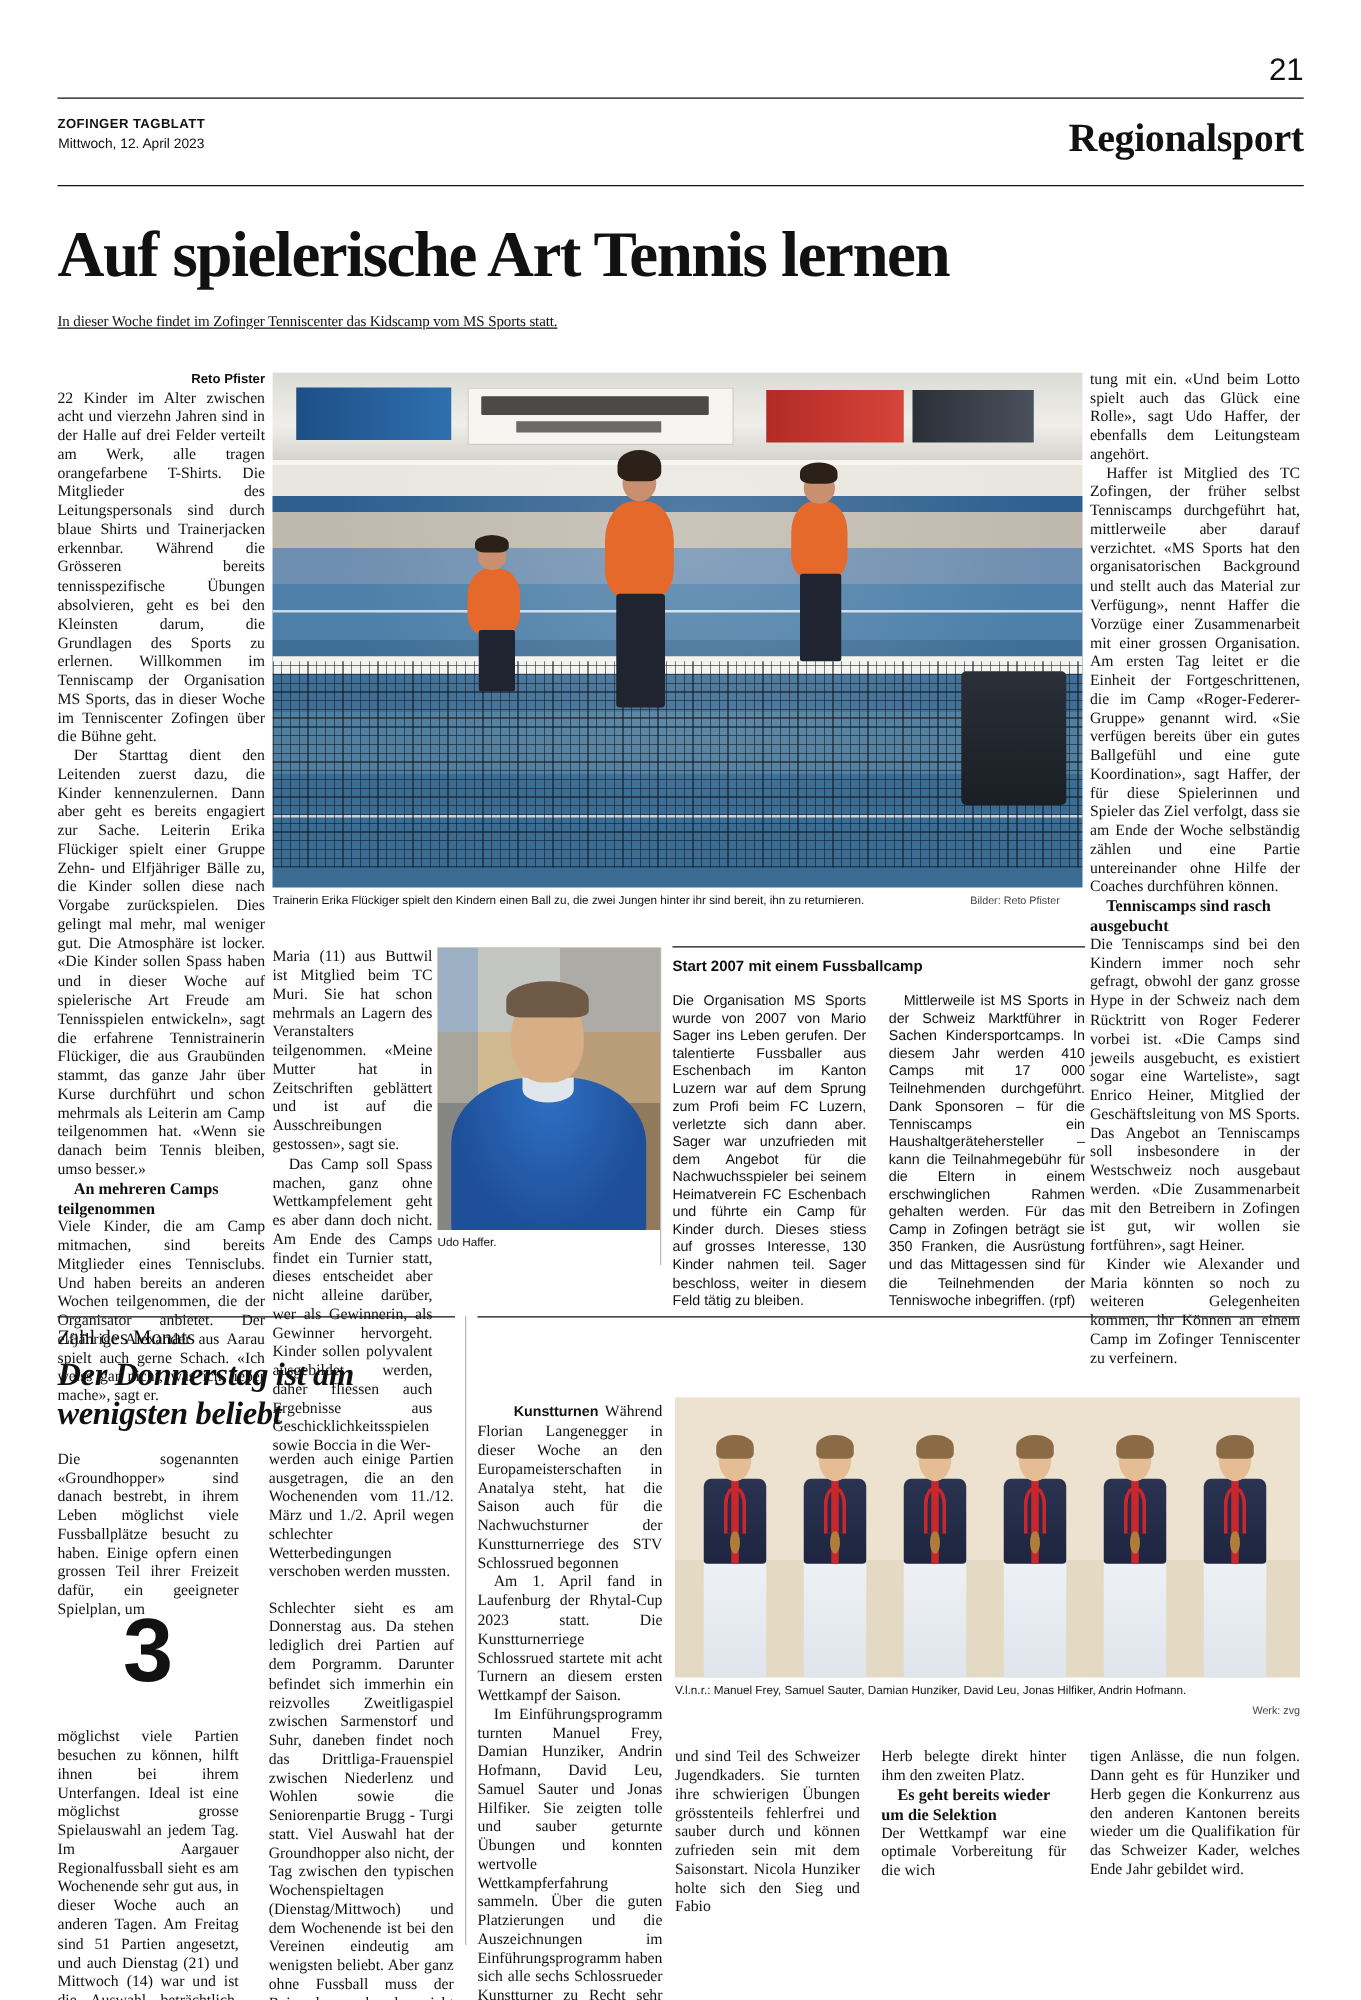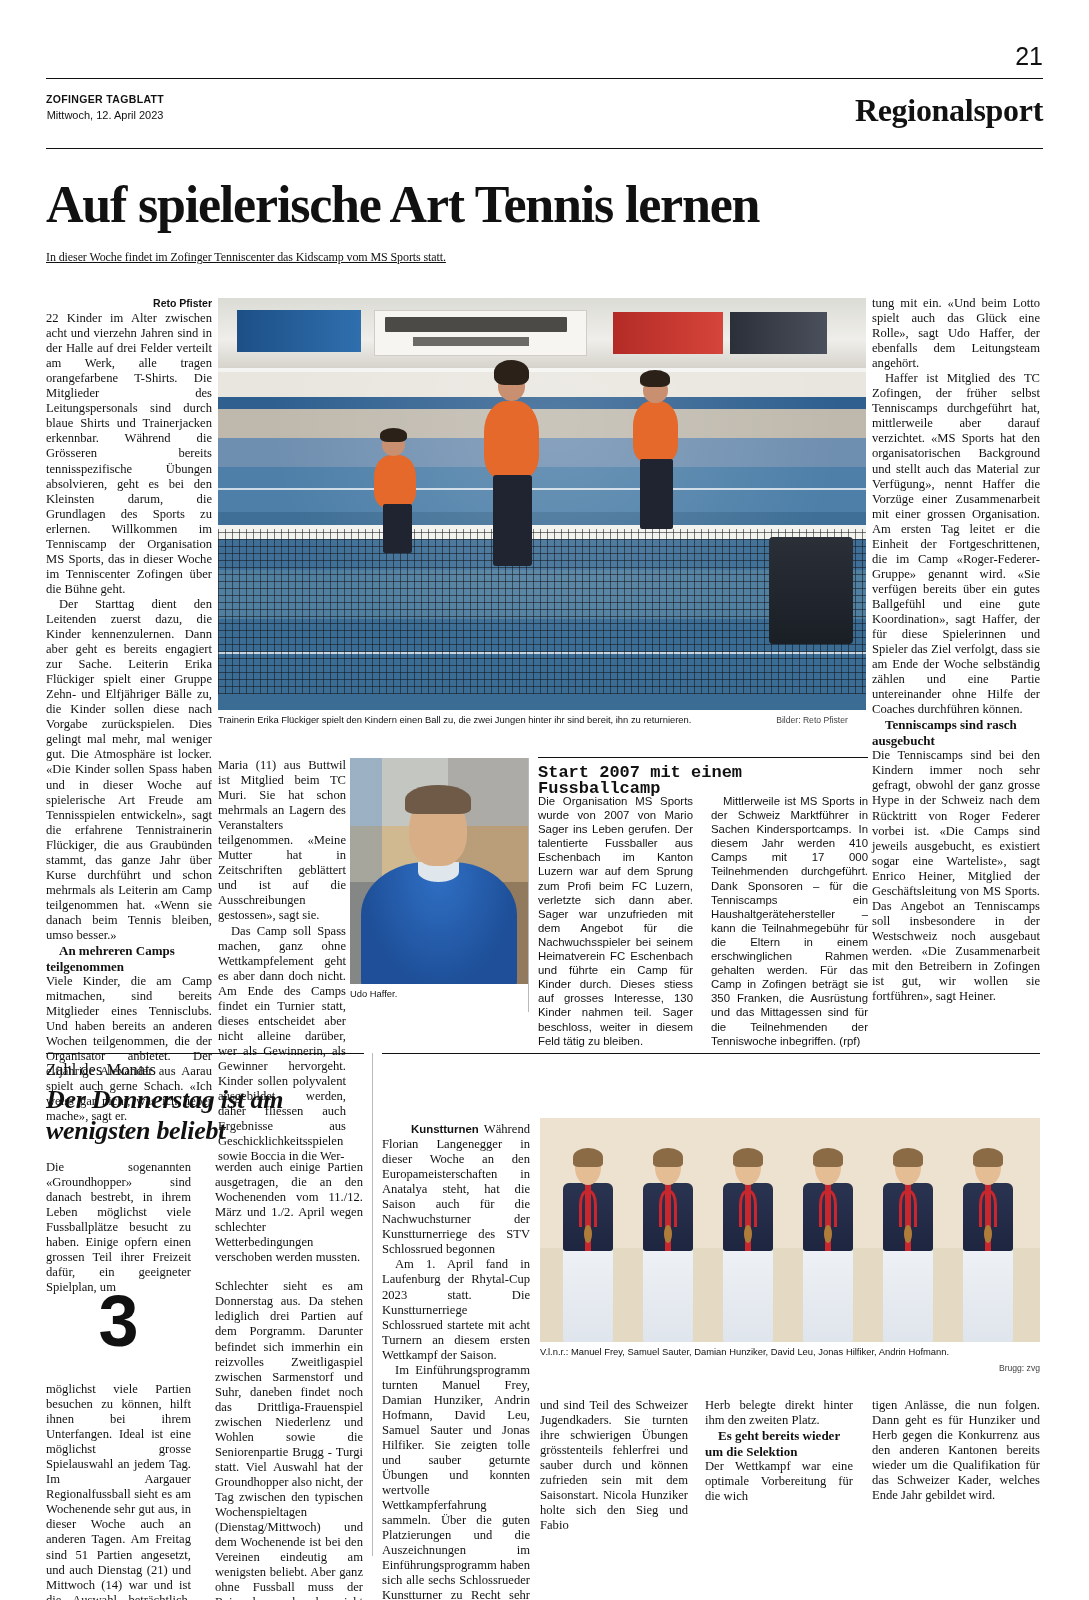--- a/index.html
+++ b/index.html
@@ -267,23 +267,23 @@
     background: transparent;
   }
 
   
   .box-rule-top {
     position: absolute;
     border-top: 1.4px solid #111;
   }
   .box-title {
     position: absolute;
-    font-family: Liberation Mono, monospace;
-    font-weight: bold;
-    font-size: 17px;
+    font-family: Liberation Sans, sans-serif;
+    font-weight: bold;
+    font-size: 12px;
     line-height: 16px;
   }
   .sans-col {
     position: absolute;
     font-family: "Liberation Sans", sans-serif;
     font-size: 11.4px;
     line-height: 14.1px;
     text-align: justify;
     hyphens: auto;
     -webkit-hyphens: auto;
@@ -415,20 +415,21 @@
   </div>
   <div class="sans-col" style="left:711px; top:794px; width:157px;">
     <p>Mittlerweile ist MS Sports in der Schweiz Marktführer in Sachen Kindersportcamps. In diesem Jahr werden 410 Camps mit 17 000 Teilnehmenden durchgeführt. Dank Sponsoren – für die Tenniscamps ein Haushaltgerätehersteller – kann die Teilnahmegebühr für die Eltern in einem erschwinglichen Rahmen gehalten werden. Für das Camp in Zofingen beträgt sie 350 Franken, die Ausrüstung und das Mittagessen sind für die Teilnehmenden der Tenniswoche inbegriffen. (rpf)</p>
   </div>
 
   <div class="col" id="a1c4" style="left:872px; top:296px; width:168px;">
     <p class="noind">tung mit ein. «Und beim Lotto spielt auch das Glück eine Rolle», sagt Udo Haffer, der ebenfalls dem Leitungsteam angehört.</p>
     <p>Haffer ist Mitglied des TC Zofingen, der früher selbst Tenniscamps durchgeführt hat, mittlerweile aber darauf verzichtet. «MS Sports hat den organisatorischen Background und stellt auch das Material zur Verfügung», nennt Haffer die Vorzüge einer Zusammenarbeit mit einer grossen Organisation. Am ersten Tag leitet er die Einheit der Fortgeschrittenen, die im Camp «Roger-Federer-Gruppe» genannt wird. «Sie verfügen bereits über ein gutes Ballgefühl und eine gute Koordination», sagt Haffer, der für diese Spielerinnen und Spieler das Ziel verfolgt, dass sie am Ende der Woche selbständig zählen und eine Partie untereinander ohne Hilfe der Coaches durchführen können.</p>
     <p class="subhead-bold">Tenniscamps sind rasch ausgebucht</p>
     <p class="noind">Die Tenniscamps sind bei den Kindern immer noch sehr gefragt, obwohl der ganz grosse Hype in der Schweiz nach dem Rücktritt von Roger Federer vorbei ist. «Die Camps sind jeweils ausgebucht, es existiert sogar eine Warteliste», sagt Enrico Heiner, Mitglied der Geschäftsleitung von MS Sports. Das Angebot an Tenniscamps soll insbesondere in der Westschweiz noch ausgebaut werden. «Die Zusammenarbeit mit den Betreibern in Zofingen ist gut, wir wollen sie fortführen», sagt Heiner.</p>
+    <p>Kinder wie Alexander und Maria könnten so noch zu weiteren Gelegenheiten kommen, ihr Können an einem Camp im Zofinger Tenniscenter zu verfeinern.</p>
   </div>
 
   <div class="hrule" style="left:46px; top:1053px; width:318px;"></div>
   <div class="kicker" style="left:46px; top:1060px;">Zahl des Monats</div>
   <div class="zahl-head" style="left:46px; top:1084px; width:300px;">Der Donnerstag ist am wenigsten beliebt</div>
 
   <div class="col" style="left:46px; top:1160px; width:145px;">
     <p class="noind">Die sogenannten «Groundhopper» sind danach bestrebt, in ihrem Leben möglichst viele Fussballplätze besucht zu haben. Einige opfern einen grossen Teil ihrer Freizeit dafür, ein geeigneter Spielplan, um</p>
   </div>
   <div class="bignum" style="left:46px; top:1285px; width:145px;">3</div>
@@ -503,21 +504,21 @@
       <div class="legs"></div>
       <div class="torso"></div>
       <div class="stripe"></div>
       <div class="ribbon"></div>
       <div class="medal"></div>
       <div class="head"></div>
       <div class="hair"></div>
     </div>
   </div>
   <div class="caption" style="left:540px; top:1346px; width:500px;">V.l.n.r.: Manuel Frey, Samuel Sauter, Damian Hunziker, David Leu, Jonas Hilfiker, Andrin Hofmann.</div>
-  <div class="caption credit" style="left:940px; top:1362px; width:100px; text-align:right;">Brugg: zvg</div>
+  <div class="caption credit" style="left:940px; top:1362px; width:100px; text-align:right;">Werk: zvg</div>
 
   <div class="col" style="left:540px; top:1398px; width:148px;">
     <p class="noind">und sind Teil des Schweizer Jugendkaders. Sie turnten ihre schwierigen Übungen grösstenteils fehlerfrei und sauber durch und können zufrieden sein mit dem Saisonstart. Nicola Hunziker holte sich den Sieg und Fabio</p>
   </div>
   <div class="col" style="left:705px; top:1398px; width:148px;">
     <p class="noind">Herb belegte direkt hinter ihm den zweiten Platz.</p>
     <p class="subhead-bold">Es geht bereits wieder um die Selektion</p>
     <p class="noind">Der Wettkampf war eine optimale Vorbereitung für die wich</p>
   </div>
   <div class="col" style="left:872px; top:1398px; width:168px;">

